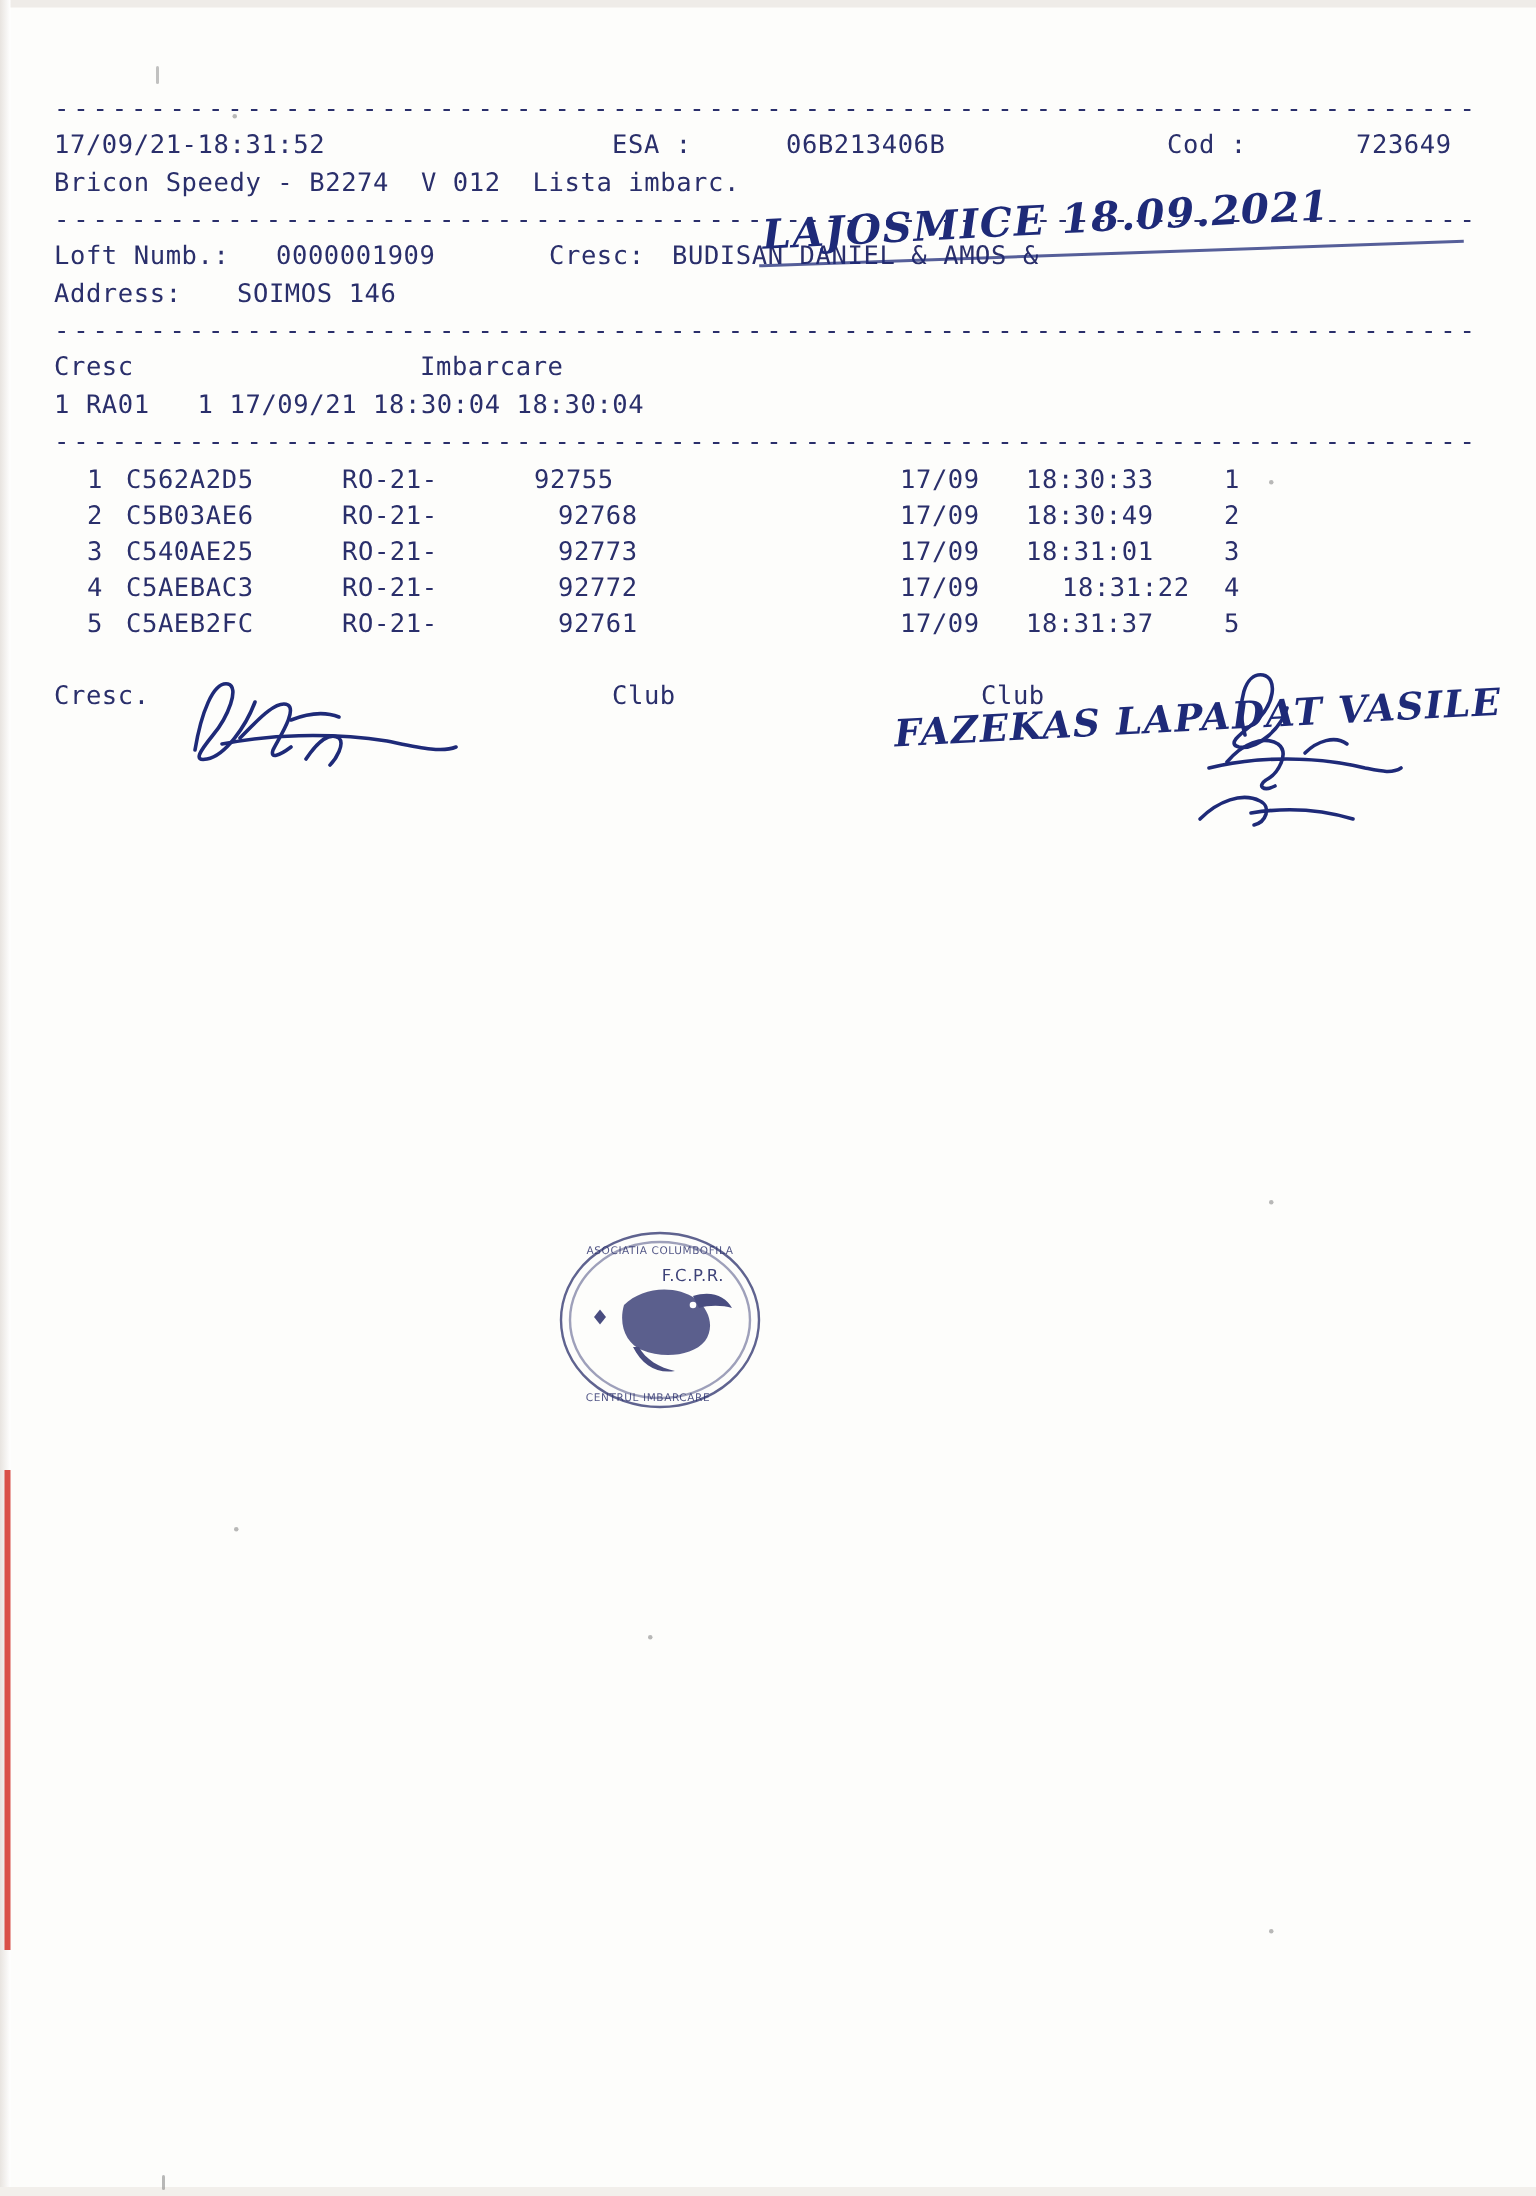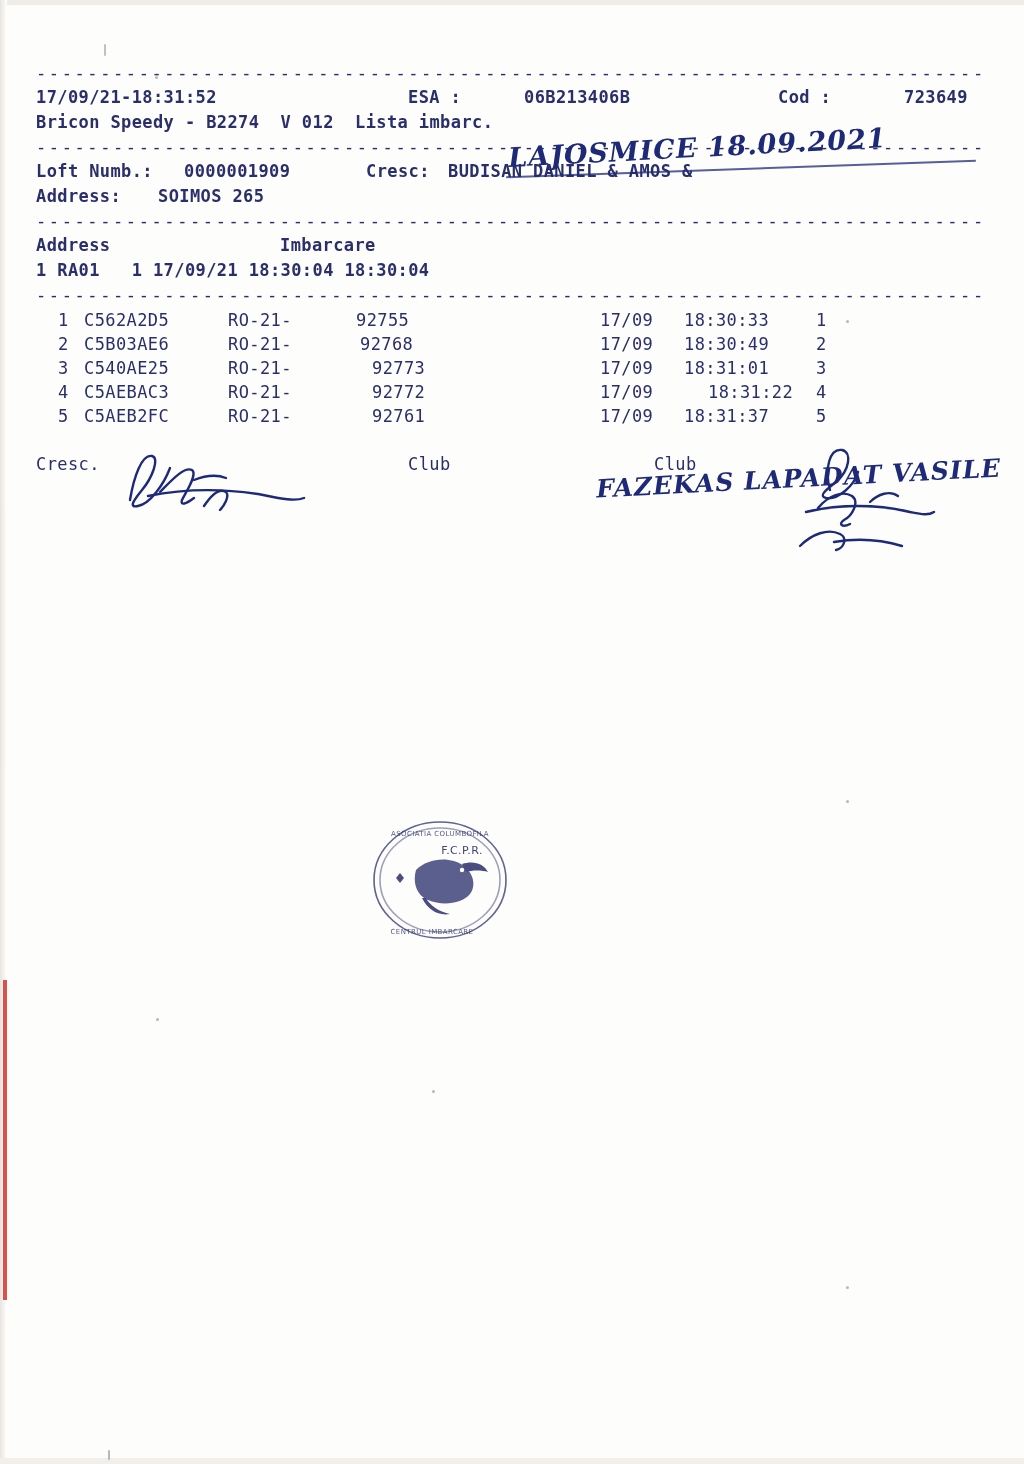--- a/index.html
+++ b/index.html
@@ -74,21 +74,20 @@
     overflow: hidden;
     letter-spacing: 2.6px;
     height: 18px;
     user-select: none;
   }
 
   .row {
     position: relative;
     height: 25px;
     white-space: pre;
-    font-weight: bold;
   }
   .cell { position: absolute; top: 0; white-space: pre; }
 
   .sec { padding: 3px 0 3px 0; }
 
   
   .list { margin-top: 4px; }
   .lrow { position: relative; height: 24px; white-space: pre; }
 
   
@@ -179,29 +178,29 @@
 
     <div class="sec">
       <div class="row">
         <span class="cell" style="left:0px;">Loft Numb.:</span>
         <span class="cell" style="left:148px;">0000001909</span>
         <span class="cell" style="left:330px;">Cresc:</span>
         <span class="cell" style="left:412px;">BUDISAN DANIEL &amp; AMOS &amp;</span>
       </div>
       <div class="row">
         <span class="cell" style="left:0px;">Address:</span>
-        <span class="cell" style="left:122px;">SOIMOS 265</span>
+        <span class="cell" style="left:122px;">SOIMOS 146</span>
       </div>
     </div>
 
     <div class="rule">-------------------------------------------------------------------------------</div>
 
     <div class="sec">
       <div class="row">
-        <span class="cell" style="left:0px;">Address</span>
+        <span class="cell" style="left:0px;">Cresc</span>
         <span class="cell" style="left:244px;">Imbarcare</span>
       </div>
       <div class="row">
         <span class="cell" style="left:0px;">1 RA01   1 17/09/21 18:30:04 18:30:04</span>
       </div>
     </div>
 
     <div class="rule">-------------------------------------------------------------------------------</div>
 
     <div class="list">
@@ -211,21 +210,21 @@
         <span class="cell" style="left:192px;">RO-21-</span>
         <span class="cell" style="left:320px;">92755</span>
         <span class="cell" style="left:564px;">17/09</span>
         <span class="cell" style="left:648px;">18:30:33</span>
         <span class="cell" style="left:780px;">1</span>
       </div>
       <div class="lrow">
         <span class="cell" style="left:22px;">2</span>
         <span class="cell" style="left:48px;">C5B03AE6</span>
         <span class="cell" style="left:192px;">RO-21-</span>
-        <span class="cell" style="left:324px;">92768</span>
+        <span class="cell" style="left:336px;">92768</span>
         <span class="cell" style="left:564px;">17/09</span>
         <span class="cell" style="left:648px;">18:30:49</span>
         <span class="cell" style="left:780px;">2</span>
       </div>
       <div class="lrow">
         <span class="cell" style="left:22px;">3</span>
         <span class="cell" style="left:48px;">C540AE25</span>
         <span class="cell" style="left:192px;">RO-21-</span>
         <span class="cell" style="left:336px;">92773</span>
         <span class="cell" style="left:564px;">17/09</span>

